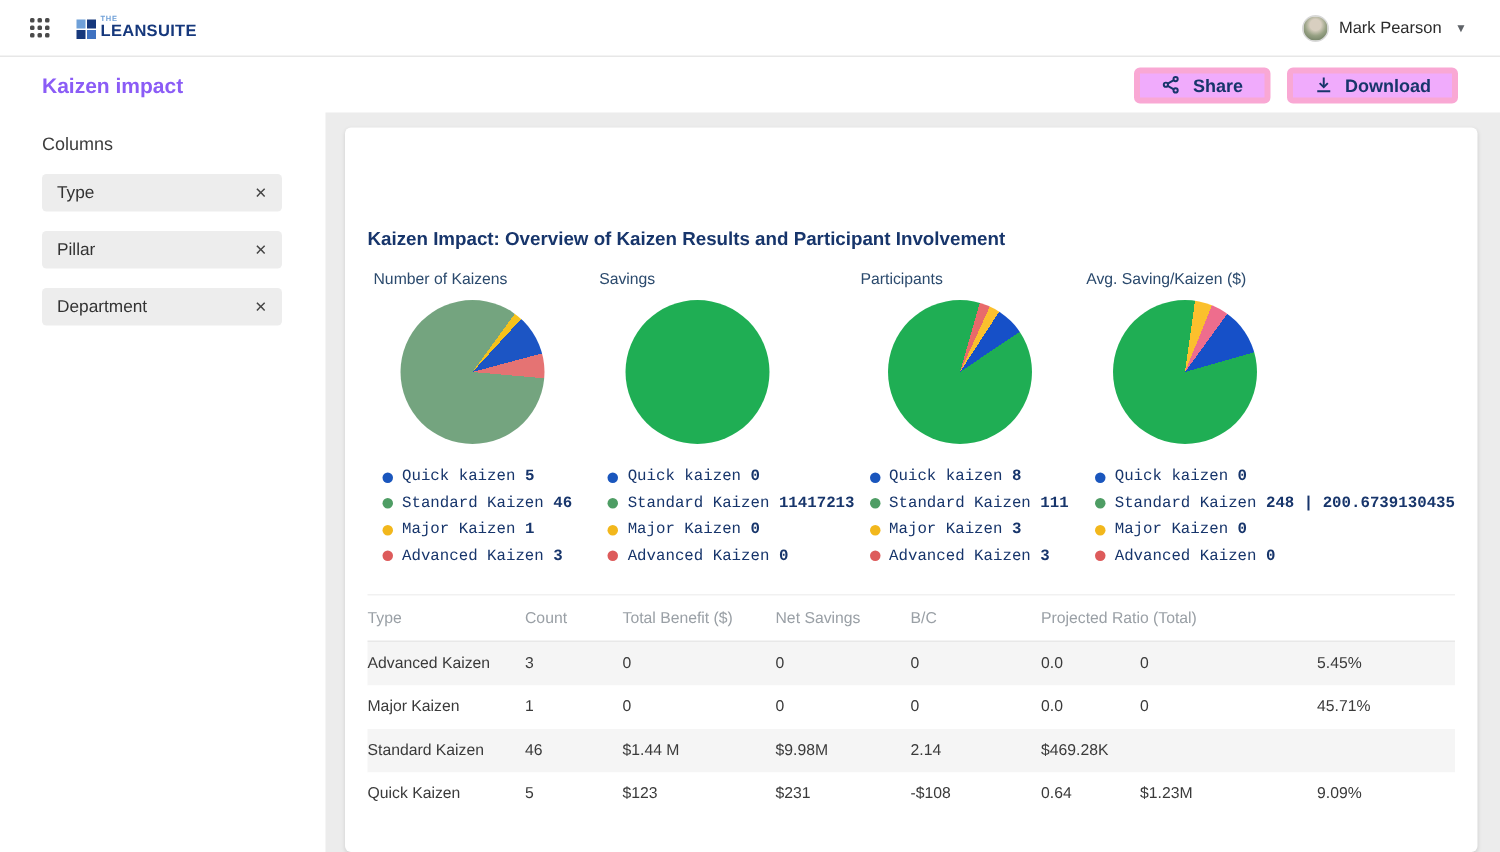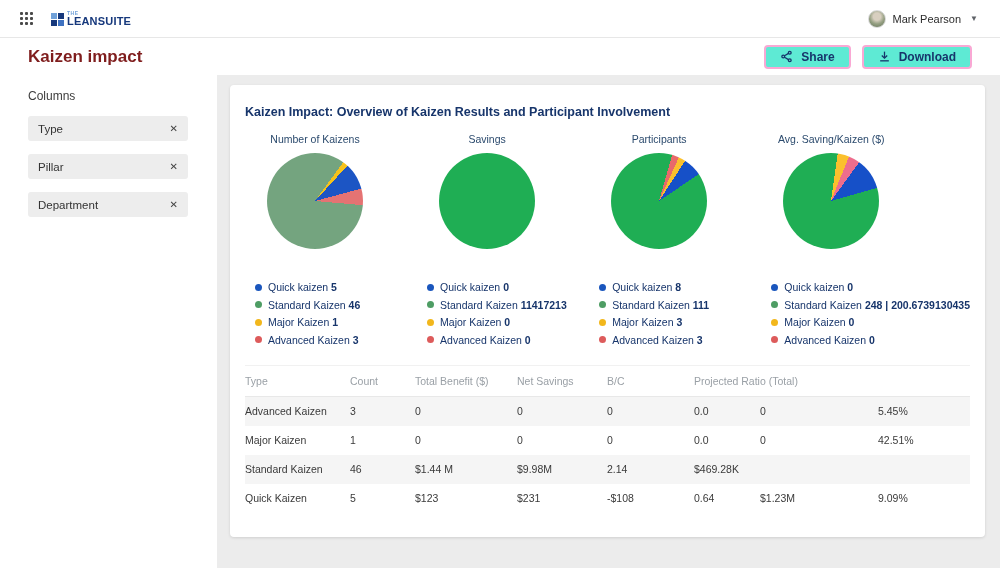--- a/index.html
+++ b/index.html
@@ -26,48 +26,48 @@
   .topbar-right { display:flex; align-items:center; gap:7px; cursor:pointer; }
   .avatar { width:18px; height:18px; border-radius:50%;
     background:radial-gradient(circle at 50% 35%, #d8cfc0 0 28%, #97a184 55%, #5f7055 100%);
     border:1px solid #d9d9d9; }
   .user-name { font-size:11px; color:#2b2b2b; }
   .caret { font-size:8px; color:#5f6368; margin-left:2px; }
 
   
   .toolbar { height:37px; background:#fff; display:flex; align-items:center;
     justify-content:space-between; padding:0 28px; }
-  .page-title { font-size:17px; font-weight:700; color:#7f1d1d; }
+  .page-title { font-size:14px; font-weight:700; color:#8b5cf6; }
   .toolbar-actions { display:flex; gap:11px; }
   .btn { display:flex; align-items:center; gap:8px; height:24px; padding:0 14px;
-    background:#5eead4; border:2px solid #f9a8d4; border-radius:4px; cursor:pointer;
+    background:#f0abfc; border:4px solid #f9a8d4; border-radius:4px; cursor:pointer;
     font-family:"Liberation Sans", sans-serif; font-size:12px; font-weight:700; color:#17356b; }
   .btn svg { display:block; }
 
   
   .content { display:flex; height:498px;border-radius:24px; }
   .sidebar { width:217px; background:#fff; padding:14px 28px 0 28px; flex:none; }
   .columns-label { font-size:12px; color:#3d3d3d; margin-bottom:13px; }
   .chip { width:160px; height:25px; background:#ededed; border-radius:3px;
     display:flex; align-items:center; justify-content:space-between;
     padding:0 10px; margin-bottom:13px; cursor:pointer; }
   .chip-label { font-size:11.5px; color:#333; }
   .chip-x { font-size:10px; color:#444; cursor:pointer; }
 
   .main { flex:1; background:#ececec; padding:10px 15px 0 13px; }
   .card { background:#fff; border-radius:4px; box-shadow:0 1px 3px rgba(0,0,0,.12);
     padding:20px 15px 24px 15px; }
-  .card-title { font-size:12.5px; font-weight:700; color:#17356b; }
+  .card-title { font-size:12.5px; font-weight:700; color:#17356b;margin-top:47px; }
 
   
   .charts { display:grid; grid-template-columns:repeat(4,1fr); margin-top:14px; }
-  .chart-block { width:132px; margin-left:4px; text-align:center; }
+  .chart-block { width:132px; margin-left:4px; text-align:left; }
   .chart-title { font-size:10.5px; color:#2b4a6d; font-weight:500; white-space:nowrap; }
   .pie { width:96px; height:96px; border-radius:50%; margin:8px auto 0 auto; }
-  .legend { margin:32px 0 0 10px; text-align:left; }
+  .legend { margin:16px 0 0 10px; text-align:left;font-family:Liberation Mono, monospace; }
   .legend-row { display:flex; align-items:center; gap:6px; margin-bottom:5.5px; cursor:pointer; }
   .legend-dot { width:7px; height:7px; border-radius:50%; flex:none; }
   .legend-text { font-size:10.5px; color:#17356b; white-space:nowrap; }
   .legend-text b { font-weight:700; }
 
   
   .tbl { margin-top:14px; }
   .trow, .thead { display:grid;
     grid-template-columns:105px 65px 102px 90px 87px 66px 118px 1fr; }
   .thead { border-top:1px solid #f1f1f1; border-bottom:1px solid #e8e8e8; }
@@ -279,21 +279,21 @@
             <div class="td">5.45%</div>
           </div>
           <div class="trow">
             <div class="td">Major Kaizen</div>
             <div class="td">1</div>
             <div class="td">0</div>
             <div class="td">0</div>
             <div class="td">0</div>
             <div class="td">0.0</div>
             <div class="td">0</div>
-            <div class="td">42.51%</div>
+            <div class="td">45.71%</div>
           </div>
           <div class="trow">
             <div class="td">Standard Kaizen</div>
             <div class="td">46</div>
             <div class="td">$1.44 M</div>
             <div class="td">$9.98M</div>
             <div class="td">2.14</div>
             <div class="td">$469.28K</div>
           </div>
           <div class="trow">

